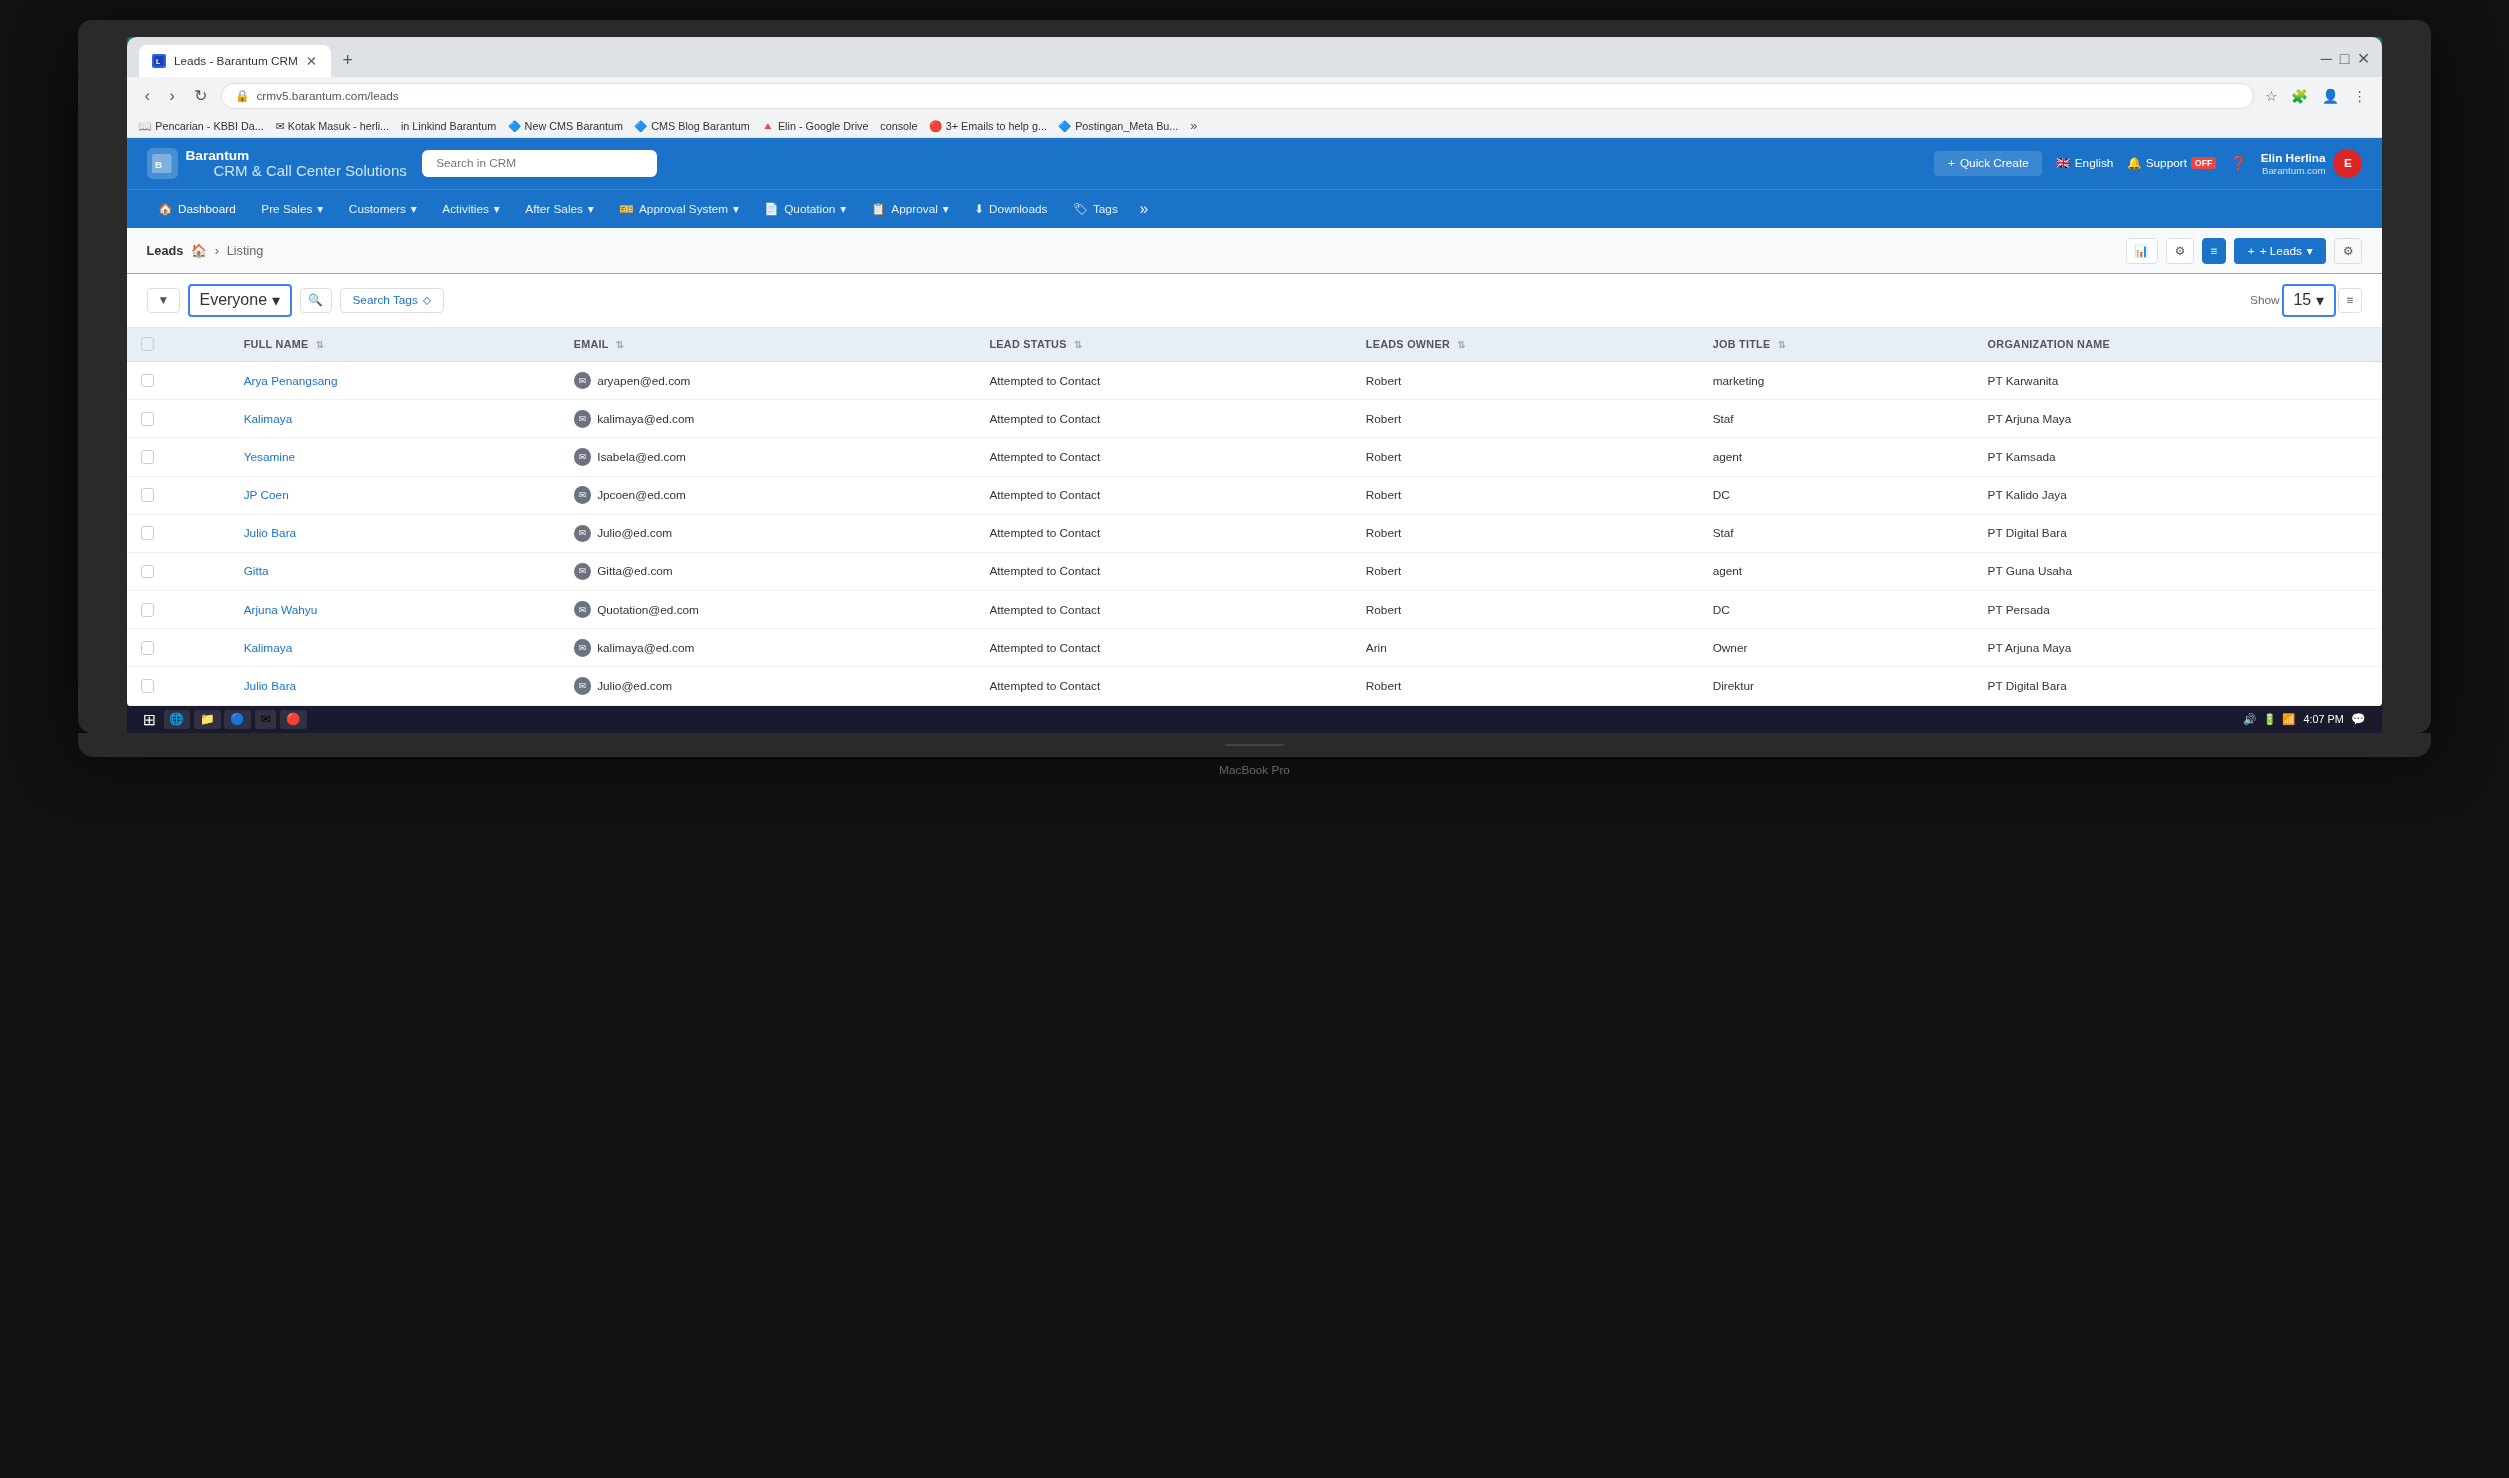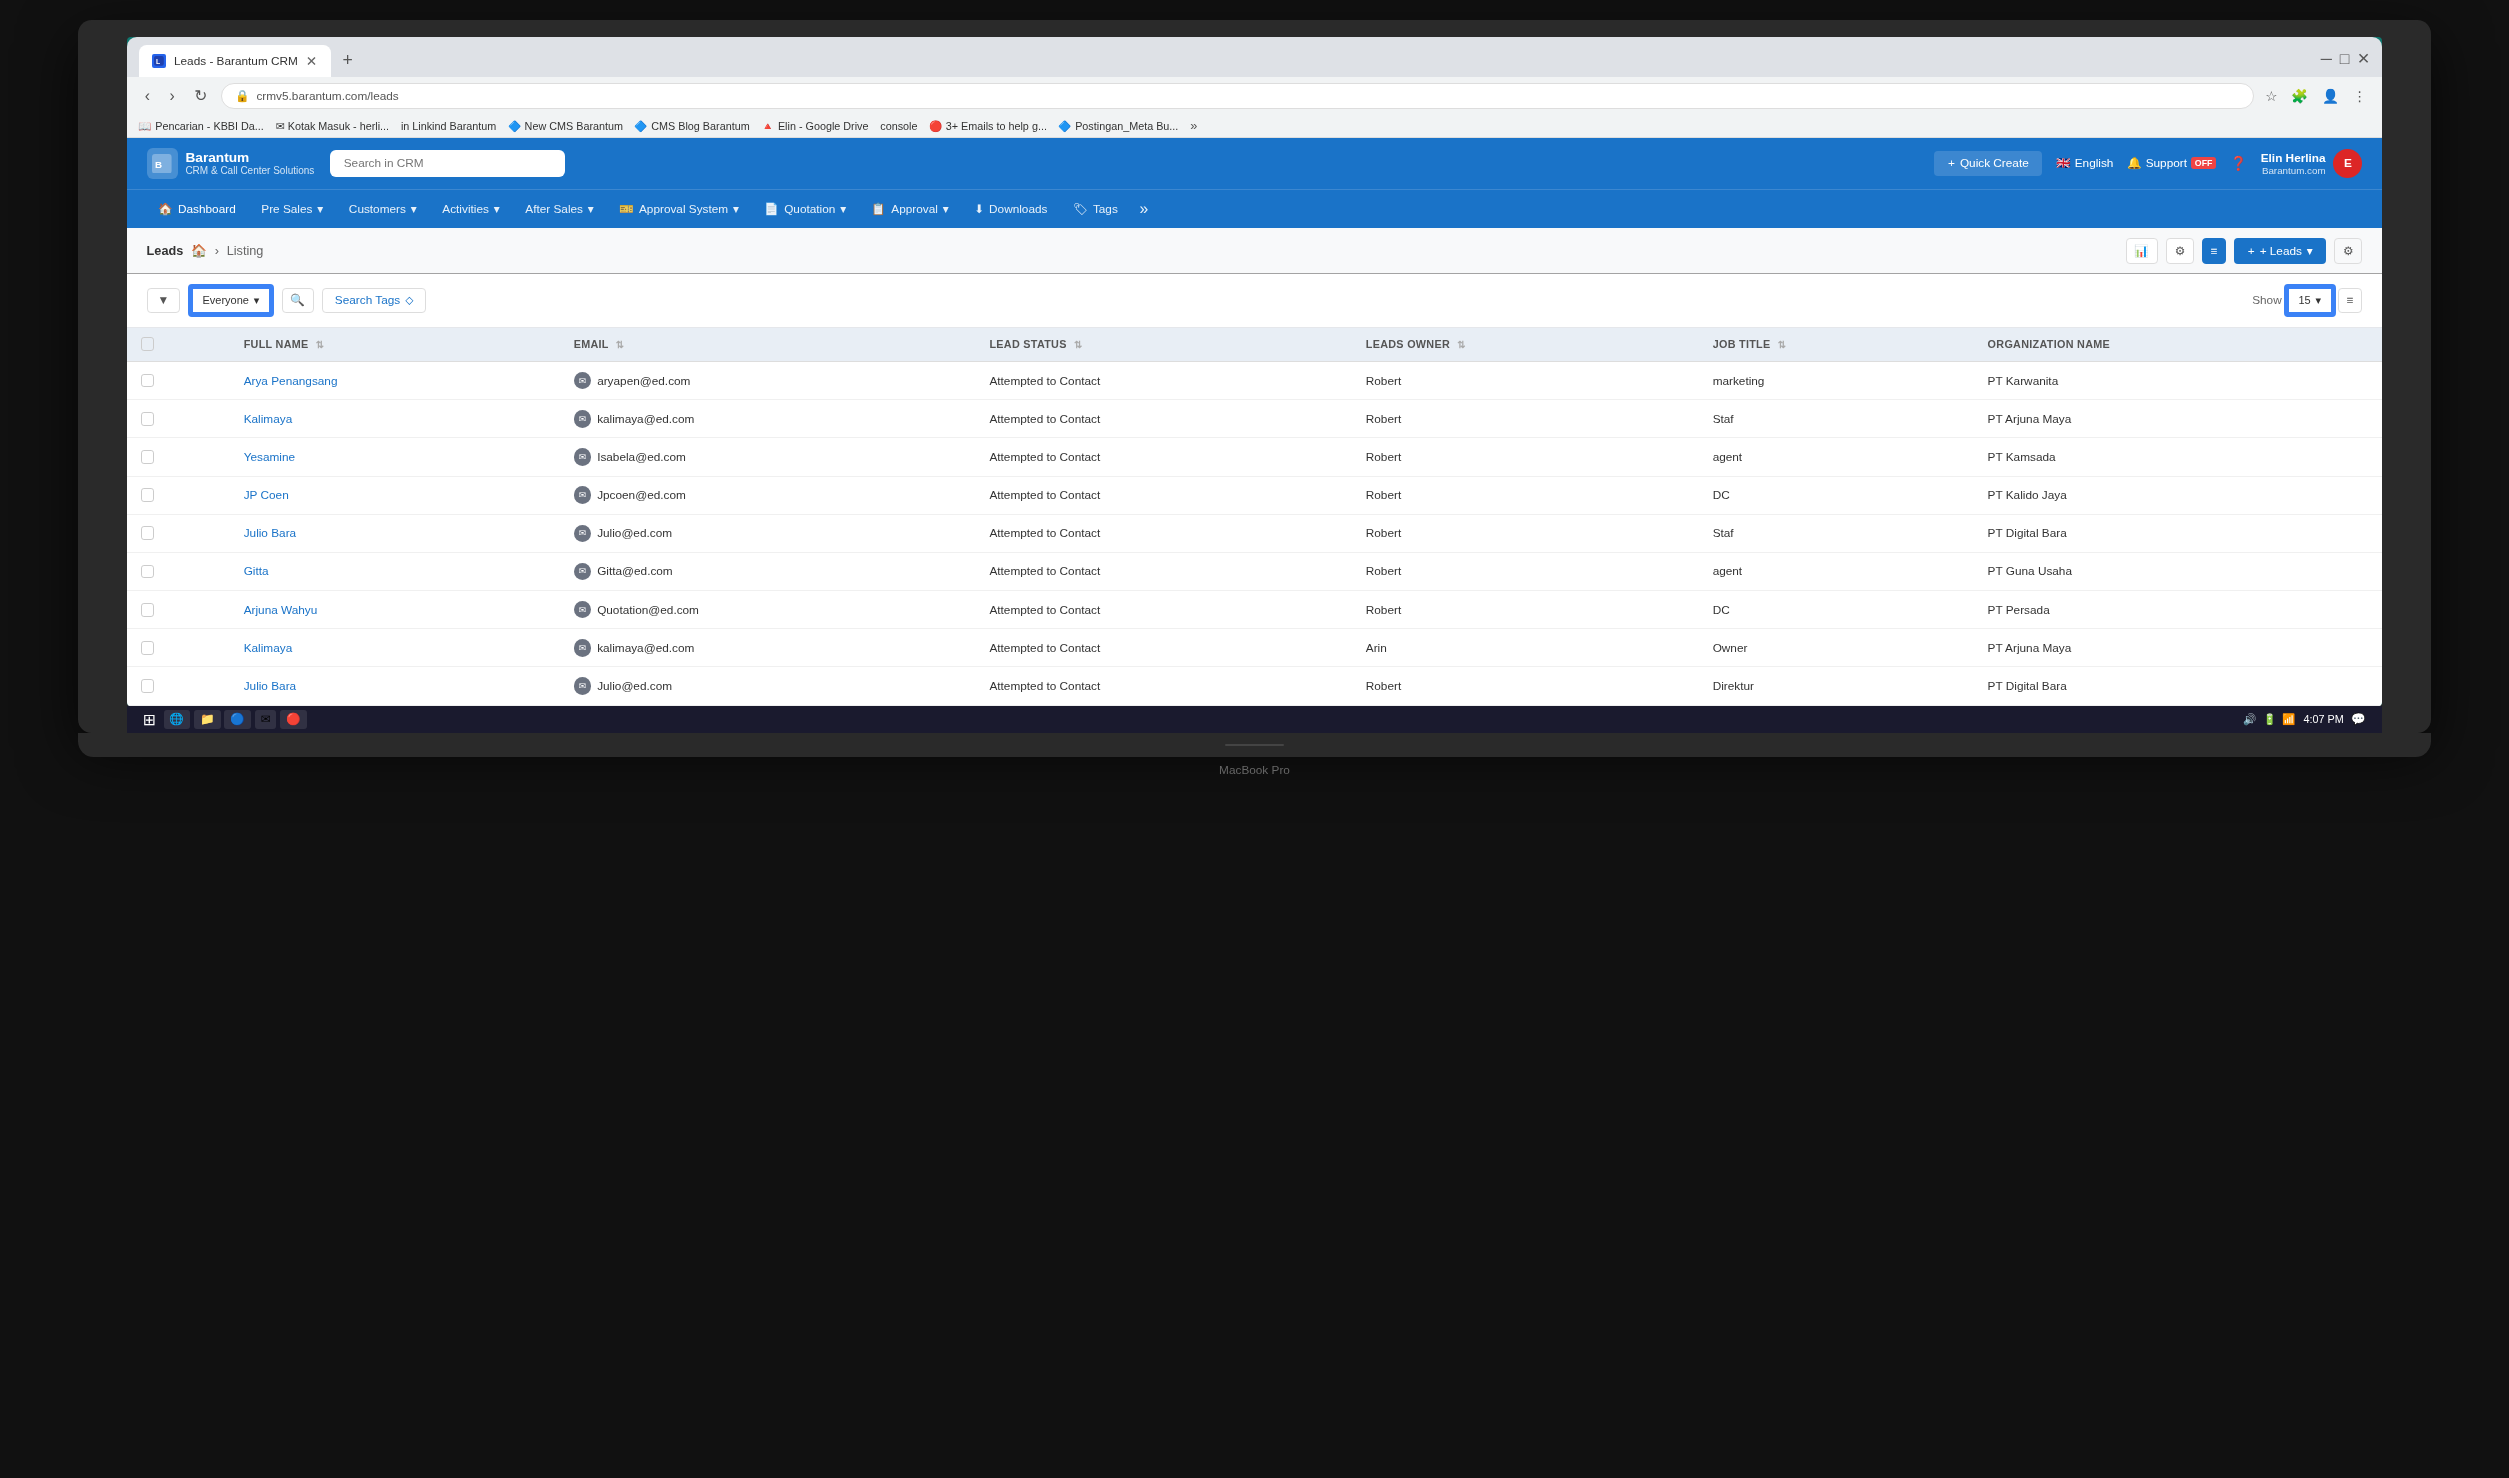--- a/index.html
+++ b/index.html
@@ -30,21 +30,21 @@
     .announcement-bar .badge { background: #f59e0b; color: white; font-size: 10.8px; font-weight: bold; padding: 2.9px 7.8px; border-radius: 2.9px; margin-right: 11.8px; }
     .announcement-bar .text { font-size: 11.8px; }
     .announcement-bar .link { font-size: 11.8px; font-style: italic; font-weight: bold; cursor: pointer; }
 
     
     .app-header { background: #1a73c8; padding: 0 19.6px; display: flex; align-items: center; height: 51px; gap: 15.7px; }
     .logo { display: flex; align-items: center; gap: 7.8px; color: white; font-size: 14.7px; font-weight: bold; }
     .logo-icon { width: 31px; height: 31px; background: rgba(255,255,255,0.2); border-radius: 5.9px; display: flex; align-items: center; justify-content: center; }
     .logo-text { line-height: 1.1; }
     .logo-text .main { font-size: 13.7px; font-weight: 700; }
-    .logo-text .sub { font-size: 10px; font-weight: 400; opacity: 0.8; }
+    .logo-text .sub { font-size: 15px; font-weight: 400; opacity: 0.8; margin-left: 28px; }
     .search-box { background: white; border: none; border-radius: 5.9px; padding: 6.9px 13.7px; font-size: 11.8px; color: #666; width: 235px; }
     .header-spacer { flex: 1; }
     .header-actions { display: flex; align-items: center; gap: 13.7px; }
     .quick-create-btn { background: rgba(255,255,255,0.15); color: white; border: none; border-radius: 3.9px; padding: 5.9px 13.7px; font-size: 11.8px; cursor: pointer; display: flex; align-items: center; gap: 4.9px; }
     .lang-btn { color: white; font-size: 11.8px; display: flex; align-items: center; gap: 3.9px; cursor: pointer; }
     .support-btn { color: white; font-size: 11.8px; display: flex; align-items: center; gap: 3.9px; cursor: pointer; }
     .support-off { background: #ef4444; color: white; font-size: 8.8px; font-weight: bold; padding: 1px 3.9px; border-radius: 2.9px; }
     .help-btn { color: white; font-size: 13.7px; cursor: pointer; }
     .user-info { color: white; font-size: 10.8px; text-align: right; cursor: pointer; }
     .user-avatar { width: 29px; height: 29px; border-radius: 50%; background: #dc2626; display: flex; align-items: center; justify-content: center; color: white; font-size: 11.8px; font-weight: bold; }
@@ -61,21 +61,21 @@
     .breadcrumb-actions { display: flex; align-items: center; gap: 7.8px; }
     .icon-btn { background: white; border: 1px solid #ddd; border-radius: 3.9px; padding: 4.9px 7.8px; cursor: pointer; font-size: 11.8px; color: #555; display: flex; align-items: center; }
     .icon-btn.active { background: #1a73c8; color: white; border-color: #1a73c8; }
     .leads-btn { background: #1a73c8; color: white; border: none; border-radius: 3.9px; padding: 5.9px 13.7px; font-size: 11.8px; cursor: pointer; display: flex; align-items: center; gap: 4.9px; }
     .settings-btn { background: none; border: 1px solid #ddd; border-radius: 3.9px; padding: 4.9px 7.8px; cursor: pointer; font-size: 11.8px; color: #555; }
 
     
     .filter-bar { padding: 9.8px 19.6px; display: flex; align-items: center; justify-content: space-between; background: white; border-bottom: 1px solid #e5e7eb; }
     .filter-left { display: flex; align-items: center; gap: 7.8px; }
     .filter-btn { background: white; border: 1px solid #ddd; border-radius: 3.9px; padding: 4.9px 9.8px; font-size: 11.8px; cursor: pointer; display: flex; align-items: center; gap: 4.9px; color: #555; }
-    .everyone-select { background: white; border: 5px solid #3b82f6; border-radius: 3.9px; padding: 4.9px 9.8px; font-size: 11px; cursor: pointer; display: flex; align-items: center; gap: 4.9px; color: #333; }
+    .everyone-select { background: white; border: 2px solid #3b82f6; border-radius: 3.9px; padding: 4.9px 9.8px; font-size: 16px; cursor: pointer; display: flex; align-items: center; gap: 4.9px; color: #333; }
     .search-icon-btn { background: white; border: 1px solid #ddd; border-radius: 3.9px; padding: 4.9px 7.8px; cursor: pointer; font-size: 11.8px; color: #555; }
     .search-tags { background: white; border: 1px solid #ddd; border-radius: 3.9px; padding: 4.9px 11.8px; font-size: 11.8px; cursor: pointer; color: #1a73c8; display: flex; align-items: center; gap: 4.9px; }
     .show-label { font-size: 11.8px; color: #666; }
 
     
     .table-wrapper { overflow-x: auto; }
     table { width: 100%; border-collapse: collapse; }
     thead tr { background: #e8eef5; }
     th { padding: 9.8px 13.7px; text-align: left; font-size: 10.8px; font-weight: 600; color: #555; border-bottom: 1px solid #ddd; white-space: nowrap; text-transform: uppercase; letter-spacing: 0.3px; }
     th .sort-icon { color: #aaa; font-size: 9.8px; margin-left: 3.9px; }

